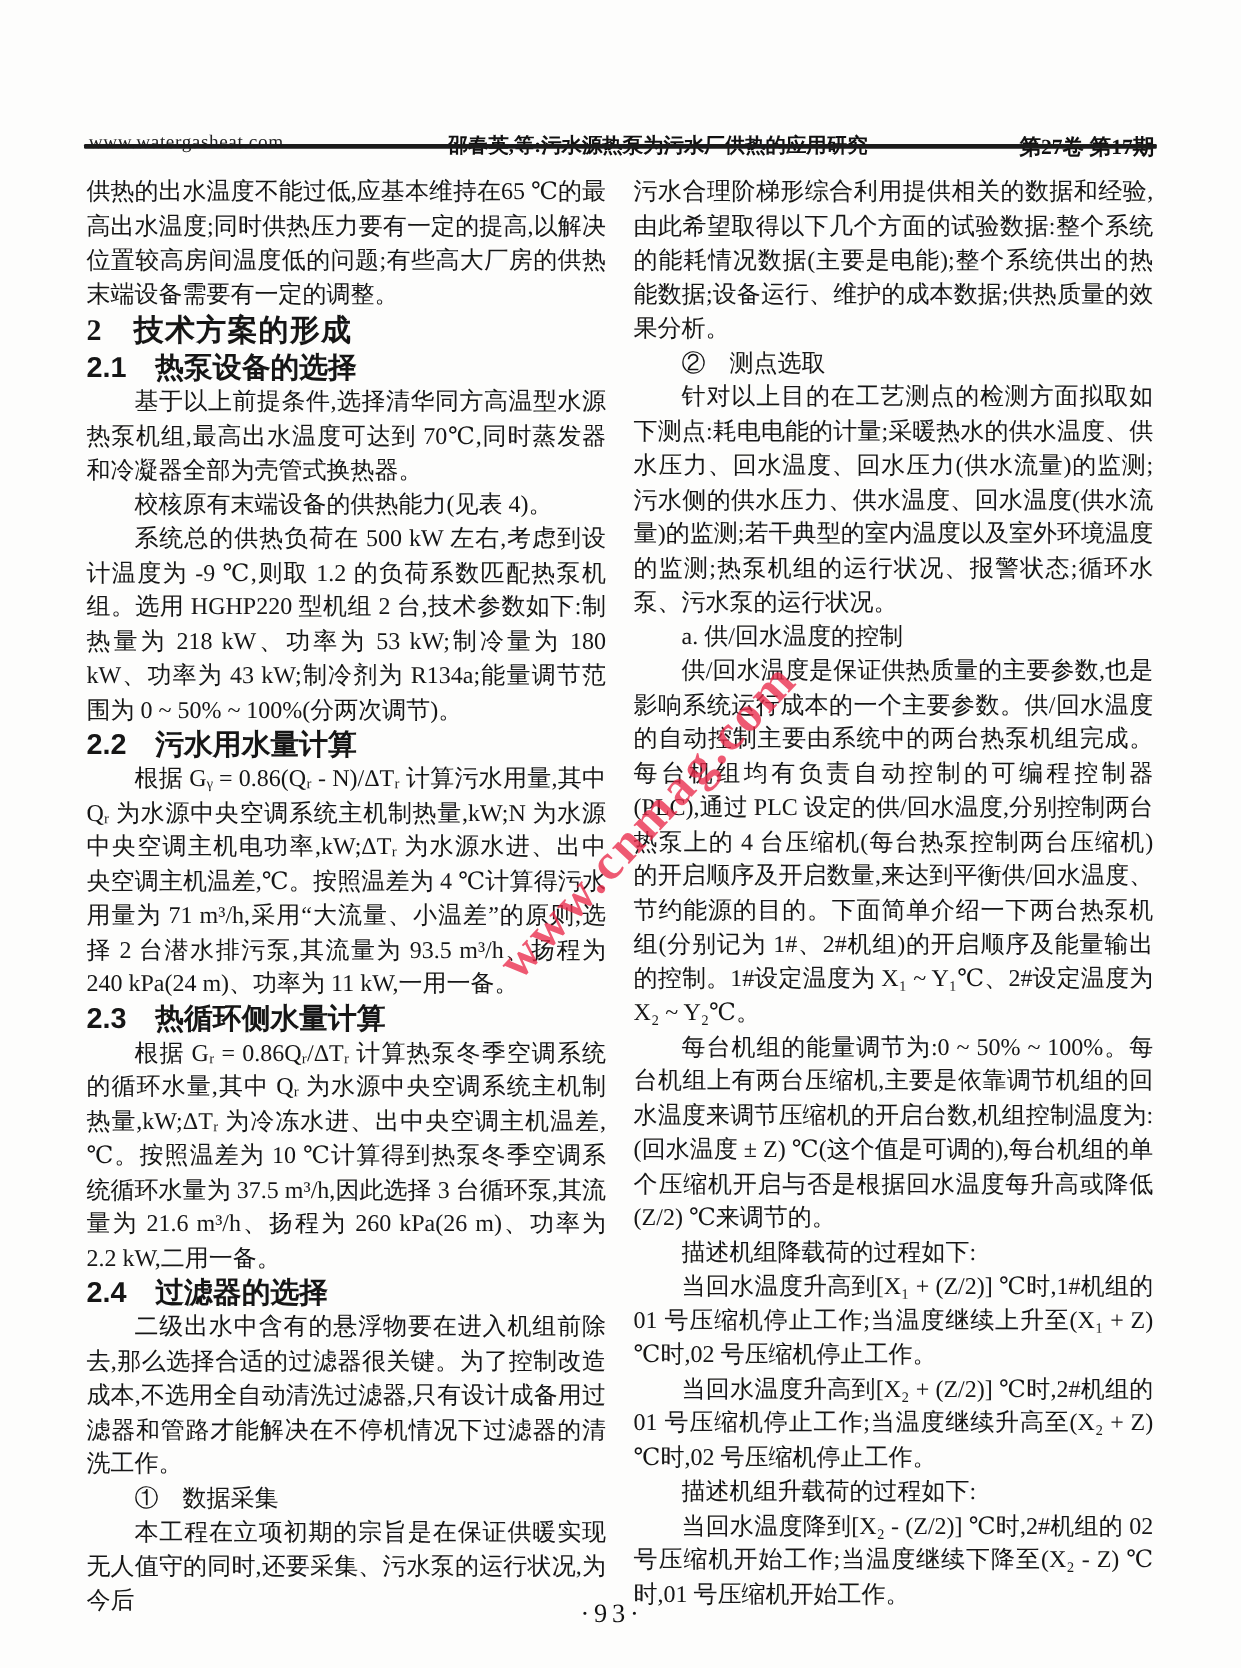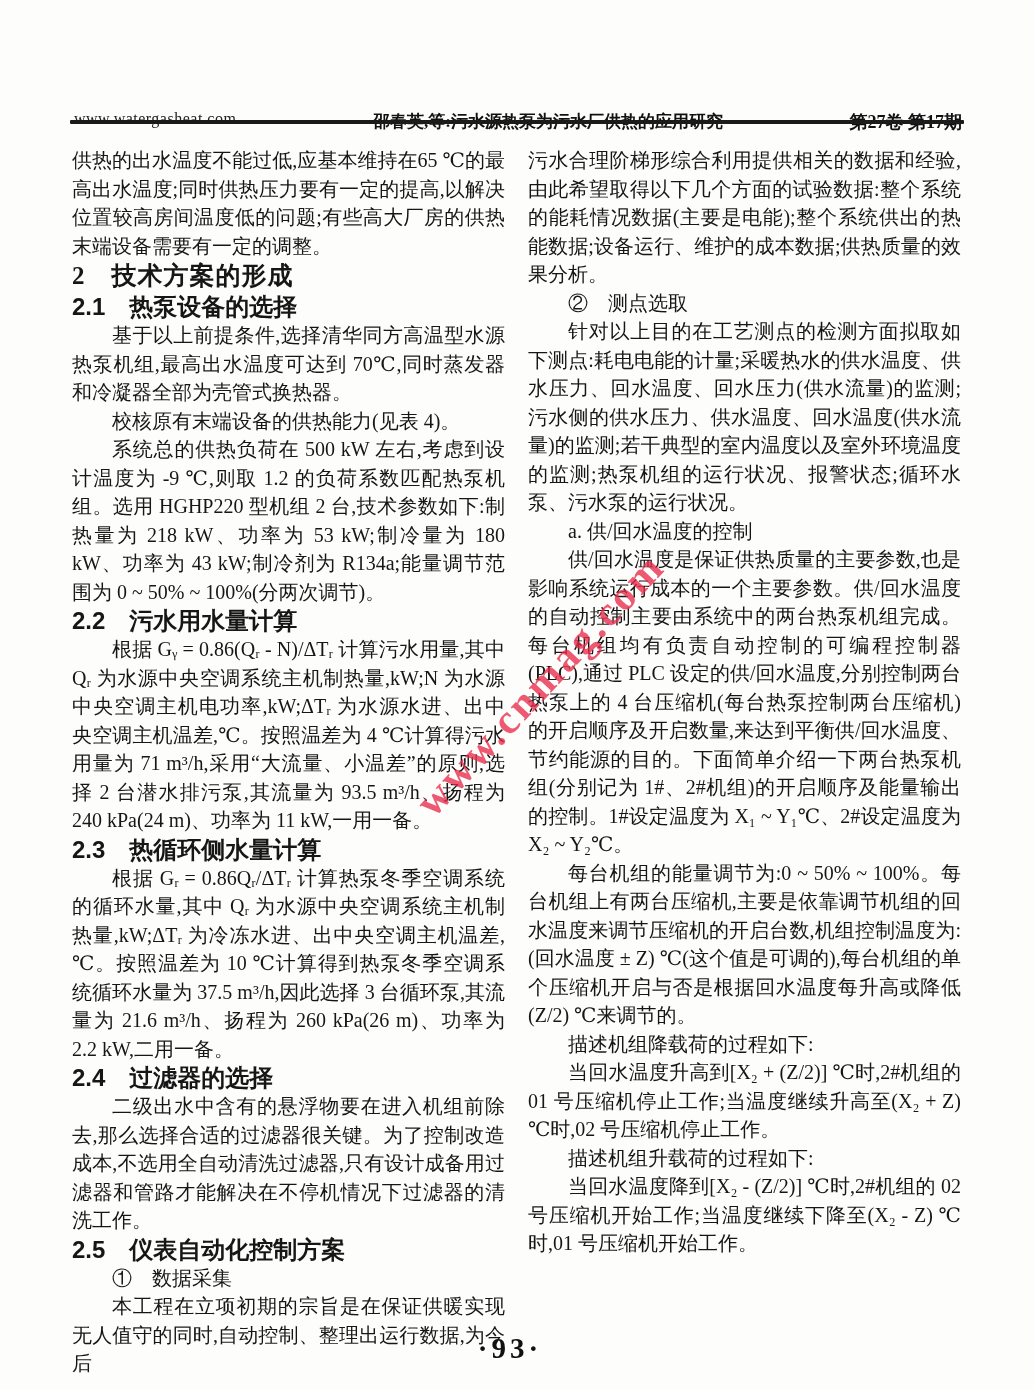--- a/index.html
+++ b/index.html
@@ -50,21 +50,21 @@
     font-size:42px;font-weight:600;letter-spacing:3px;
     color:rgba(233,42,74,0.78);
     transform:rotate(-47deg);
     pointer-events:none;
     font-family:"Liberation Serif","DejaVu Serif",serif;
   }
 
   
   .footer{
     position:absolute;top:1332px;left:0;width:1020px;
-    text-align:center;font-size:29px;font-weight:bold;
+    text-align:center;font-size:22px;font-weight:normal;
     letter-spacing:4px;color:#111;
   }
 </style>
 </head>
 <body>
 
 <div class="page">
 
   <div class="header">
     <div class="header-site">www.watergasheat.com</div>
@@ -81,33 +81,33 @@
       <p class="h2">2.1　热泵设备的选择</p>
       <p class="p">基于以上前提条件,选择清华同方高温型水源热泵机组,最高出水温度可达到 70℃,同时蒸发器和冷凝器全部为壳管式换热器。</p>
       <p class="p">校核原有末端设备的供热能力(见表 4)。</p>
       <p class="p">系统总的供热负荷在 500 kW 左右,考虑到设计温度为 -9 ℃,则取 1.2 的负荷系数匹配热泵机组。选用 HGHP220 型机组 2 台,技术参数如下:制热量为 218 kW、功率为 53 kW;制冷量为 180 kW、功率为 43 kW;制冷剂为 R134a;能量调节范围为 0 ~ 50% ~ 100%(分两次调节)。</p>
       <p class="h2">2.2　污水用水量计算</p>
       <p class="p">根据 Gᵧ = 0.86(Qᵣ - N)/ΔTᵣ 计算污水用量,其中 Qᵣ 为水源中央空调系统主机制热量,kW;N 为水源中央空调主机电功率,kW;ΔTᵣ 为水源水进、出中央空调主机温差,℃。按照温差为 4 ℃计算得污水用量为 71 m³/h,采用“大流量、小温差”的原则,选择 2 台潜水排污泵,其流量为 93.5 m³/h、扬程为 240 kPa(24 m)、功率为 11 kW,一用一备。</p>
       <p class="h2">2.3　热循环侧水量计算</p>
       <p class="p">根据 Gᵣ = 0.86Qᵣ/ΔTᵣ 计算热泵冬季空调系统的循环水量,其中 Qᵣ 为水源中央空调系统主机制热量,kW;ΔTᵣ 为冷冻水进、出中央空调主机温差,℃。按照温差为 10 ℃计算得到热泵冬季空调系统循环水量为 37.5 m³/h,因此选择 3 台循环泵,其流量为 21.6 m³/h、扬程为 260 kPa(26 m)、功率为 2.2 kW,二用一备。</p>
       <p class="h2">2.4　过滤器的选择</p>
       <p class="p">二级出水中含有的悬浮物要在进入机组前除去,那么选择合适的过滤器很关键。为了控制改造成本,不选用全自动清洗过滤器,只有设计成备用过滤器和管路才能解决在不停机情况下过滤器的清洗工作。</p>
-      <p class="h2">2.5　仪表自动化控制方案</p>
       <p class="p-label">①　数据采集</p>
-      <p class="p">本工程在立项初期的宗旨是在保证供暖实现无人值守的同时,自动控制、整理出运行数据,为今后</p>
+      <p class="p">本工程在立项初期的宗旨是在保证供暖实现无人值守的同时,还要采集、污水泵的运行状况,为今后</p>
     </div>
 
     <div class="col">
       <p class="p-cont">污水合理阶梯形综合利用提供相关的数据和经验,由此希望取得以下几个方面的试验数据:整个系统的能耗情况数据(主要是电能);整个系统供出的热能数据;设备运行、维护的成本数据;供热质量的效果分析。</p>
       <p class="p-label">②　测点选取</p>
       <p class="p">针对以上目的在工艺测点的检测方面拟取如下测点:耗电电能的计量;采暖热水的供水温度、供水压力、回水温度、回水压力(供水流量)的监测;污水侧的供水压力、供水温度、回水温度(供水流量)的监测;若干典型的室内温度以及室外环境温度的监测;热泵机组的运行状况、报警状态;循环水泵、污水泵的运行状况。</p>
       <p class="p-label">a. 供/回水温度的控制</p>
       <p class="p">供/回水温度是保证供热质量的主要参数,也是影响系统运行成本的一个主要参数。供/回水温度的自动控制主要由系统中的两台热泵机组完成。每台机组均有负责自动控制的可编程控制器(PLC),通过 PLC 设定的供/回水温度,分别控制两台热泵上的 4 台压缩机(每台热泵控制两台压缩机)的开启顺序及开启数量,来达到平衡供/回水温度、节约能源的目的。下面简单介绍一下两台热泵机组(分别记为 1#、2#机组)的开启顺序及能量输出的控制。1#设定温度为 X₁ ~ Y₁℃、2#设定温度为 X₂ ~ Y₂℃。</p>
       <p class="p">每台机组的能量调节为:0 ~ 50% ~ 100%。每台机组上有两台压缩机,主要是依靠调节机组的回水温度来调节压缩机的开启台数,机组控制温度为:(回水温度 ± Z) ℃(这个值是可调的),每台机组的单个压缩机开启与否是根据回水温度每升高或降低(Z/2) ℃来调节的。</p>
       <p class="p">描述机组降载荷的过程如下:</p>
+      <p class="p">当回水温度升高到[X₁ + (Z/2)] ℃时,1#机组的 01 号压缩机停止工作;当温度继续上升至(X₁ + Z) ℃时,02 号压缩机停止工作。</p>
       <p class="p">当回水温度升高到[X₂ + (Z/2)] ℃时,2#机组的 01 号压缩机停止工作;当温度继续升高至(X₂ + Z) ℃时,02 号压缩机停止工作。</p>
       <p class="p">描述机组升载荷的过程如下:</p>
       <p class="p">当回水温度降到[X₂ - (Z/2)] ℃时,2#机组的 02 号压缩机开始工作;当温度继续下降至(X₂ - Z) ℃时,01 号压缩机开始工作。</p>
     </div>
 
   </div>
 
   <div class="watermark">www.cnmag.com</div>
 
   <div class="footer">·93·</div>

